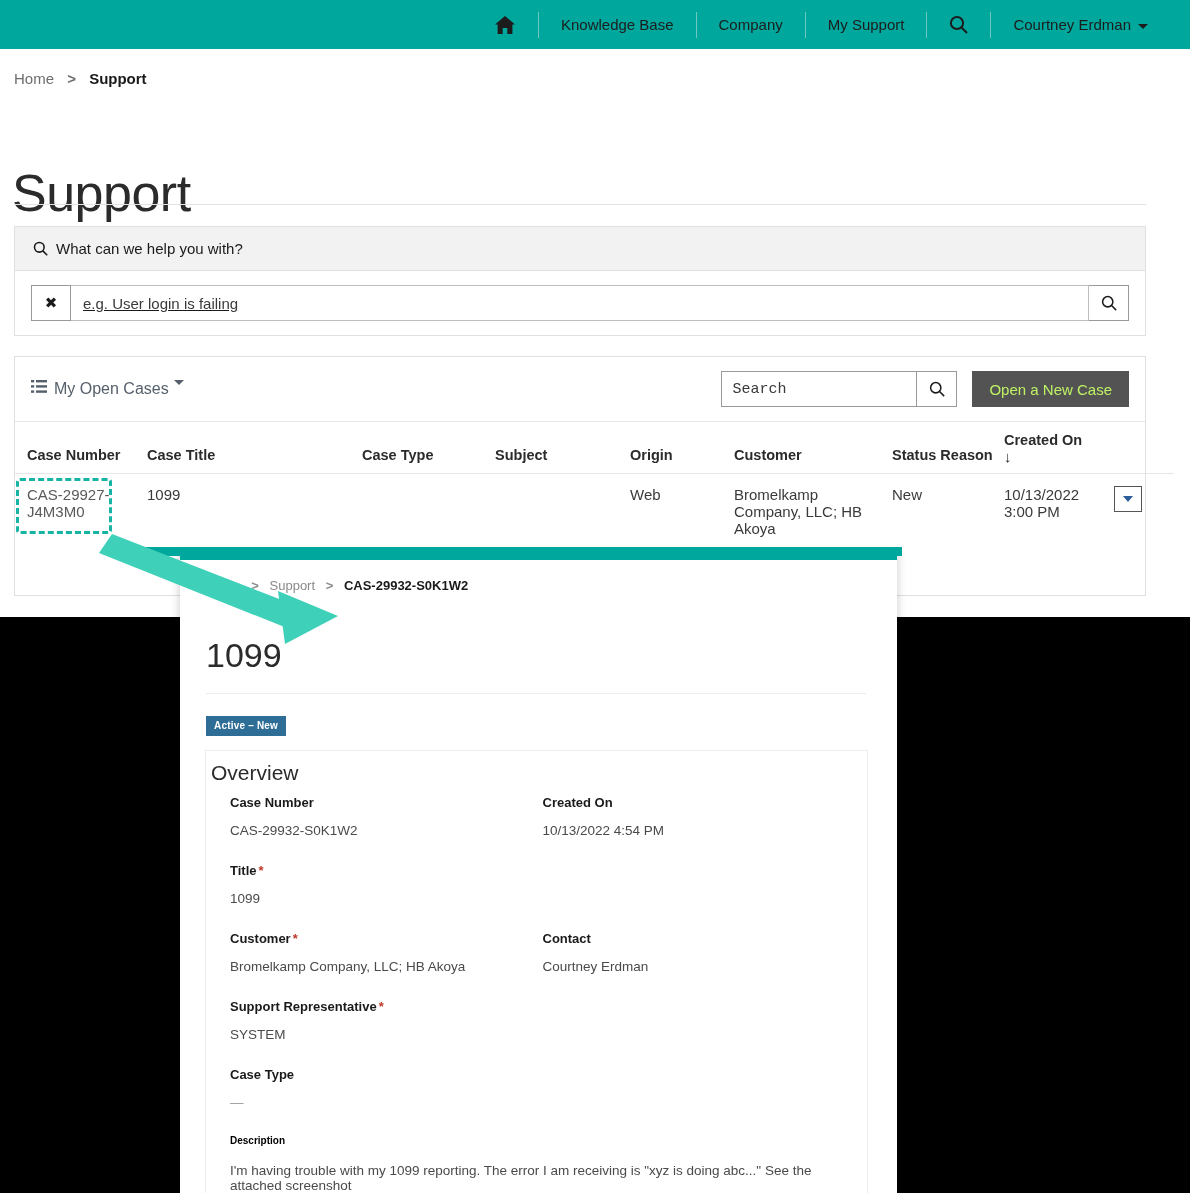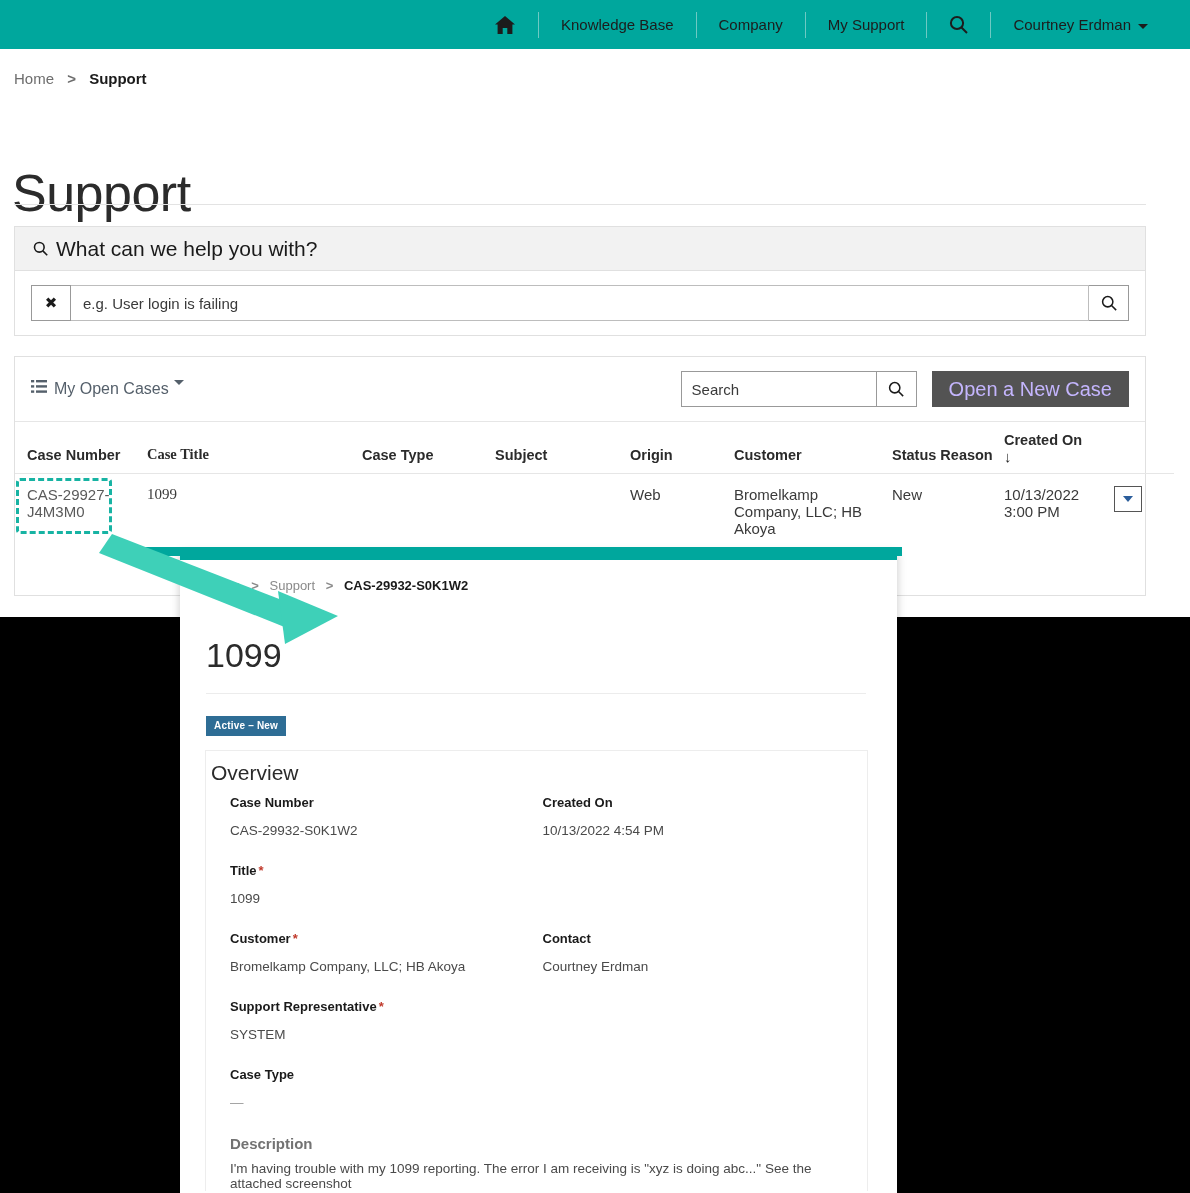--- a/index.html
+++ b/index.html
@@ -42,73 +42,73 @@
   .page-title {
     position:absolute; left:12px; top:128px;
     font-size:52px; font-weight:300; color:#2b2b2b; letter-spacing:-0.5px;
   }
   .title-rule { position:absolute; left:14px; top:204px; width:1132px; height:1px; background:#e3e3e3; }
 
   
   .helpbox { position:absolute; left:14px; top:226px; width:1132px; height:110px; border:1px solid #e0e0e0; background:#fff;}
   .helpbox-head {
     height:44px; background:#f2f2f2; border-bottom:1px solid #e0e0e0;
-    display:flex; align-items:center; padding-left:18px; font-size:21px; color:#1a1a1a;
+    display:flex; align-items:center; padding-left:18px; font-size:15px; color:#1a1a1a;
   }
   .helpbox-head .mg { margin-right:8px; display:flex; }
   .helpbox-body { display:flex; align-items:center; padding:14px 16px; }
   .clear-btn {
     width:40px;height:36px;border:1px solid #999;background:#fff;display:flex;
     align-items:center;justify-content:center;font-size:15px;color:#1a1a1a;cursor:pointer;
   }
   .help-input {
     flex:1; height:36px; border:1px solid #bdbdbd; border-left:none;
-    padding:0 12px; font-size:15px; font-family:inherit; color:#1a1a1a; outline:none; background:#fff;
+    padding:0 12px; font-size:15px; font-family:inherit; color:#1a1a1a; outline:none; background:#fff;text-decoration:underline;
   }
   .help-input::placeholder { color:#3a3a3a; }
   .help-go {
     width:40px;height:36px;border:1px solid #999;border-left:none;background:#fff;
     display:flex;align-items:center;justify-content:center;cursor:pointer;
   }
 
   
   .listcard { position:absolute; left:14px; top:356px; width:1132px; height:240px; border:1px solid #e0e0e0; background:#fff;}
   .list-toolbar { height:64px; display:flex; align-items:center; padding:0 16px; position:relative; }
   .view-select { display:flex; align-items:flex-start; color:#55606b; font-size:16px; cursor:pointer; }
   .view-select .li-icon { margin-right:7px; display:flex; }
   .view-caret {
     display:inline-block;width:0;height:0;border-left:5px solid transparent;
     border-right:5px solid transparent;border-top:5px solid #55606b;margin-left:5px;
   }
   .toolbar-right { position:absolute; right:16px; top:14px; display:flex; align-items:center; }
   .search-input {
     width:196px;height:36px;border:1px solid #999;padding:0 10px;font-size:15px;
-    font-family:Liberation Sans, sans-serif;color:#1a1a1a;outline:none;background:#fff;
+    font-family:Liberation Mono, monospace;color:#1a1a1a;outline:none;background:#fff;
   }
   .search-input::placeholder{color:#3a3a3a;}
   .search-go {
     width:40px;height:36px;border:1px solid #999;border-left:none;background:#fff;
     display:flex;align-items:center;justify-content:center;cursor:pointer;
   }
   .newcase-btn {
-    margin-left:15px;height:36px;background:#535353;color:#c4b5fd;border:none;
-    padding:0 17px;font-size:20px;font-family:inherit;cursor:pointer;white-space:nowrap;
+    margin-left:15px;height:36px;background:#535353;color:#bef264;border:none;
+    padding:0 17px;font-size:15px;font-family:inherit;cursor:pointer;white-space:nowrap;
   }
   .list-sep { height:1px; background:#e6e6e6; }
 
   table.cases { width:100%; border-collapse:collapse; table-layout:fixed; }
   table.cases th {
     text-align:left; font-size:14.5px; font-weight:bold; color:#2b2b2b;
     padding:10px 8px 10px 0; vertical-align:bottom; border-bottom:1px solid #e6e6e6;
   }
   table.cases td {
     font-size:15px; color:#3a3a3a; padding:12px 8px 12px 0; vertical-align:top;
   }
   .col-num { width:132px; padding-left:12px !important;}
-  .col-title { width:215px;font-family:Liberation Serif, serif; }
+  .col-title { width:215px; }
   .col-type { width:133px; }
   .col-subj { width:135px; }
   .col-origin { width:104px;margin-left:46px; }
   .col-cust { width:158px; }
   .col-status { width:112px; }
   .col-created { width:110px; }
   .col-act { width:60px; }
   th.col-num, td.col-num { padding-left:12px; }
   .sort-arrow { display:block; margin-top:2px; font-size:15px; line-height:13px; }
   .rowmenu-btn {
@@ -147,21 +147,21 @@
     padding:10px 12px 0 0;
   }
   .ov-title { font-size:21px; font-weight:400; color:#2b2b2b; padding:0 0 10px 5px; }
   .fields { padding:0 0 0 24px; }
   .f-row { display:flex; }
   .f-col { width:330px; }
   .f-label { font-size:13px; font-weight:bold; color:#1a1a1a; margin-bottom:13px; }
   .f-label .req { color:#c0392b; font-weight:bold; margin-left:2px; }
   .f-value { font-size:13.5px; color:#4a4a4a; margin-bottom:25px; }
   .f-value.dash { color:#9a9a9a; }
-  .f-desc-label { font-size:15px; font-weight:bold; color:#737373; margin-bottom:9px; }
+  .f-desc-label { font-size:10px; font-weight:bold; color:#000000; margin-bottom:17px; }
   .f-desc-value { font-size:13.5px; color:#4a4a4a; }
 
   
   .arrow-layer { position:absolute; left:0; top:0; width:1190px; height:1193px; pointer-events:none; }
 </style>
 </head>
 <body>
 
 <div id="root">
 

